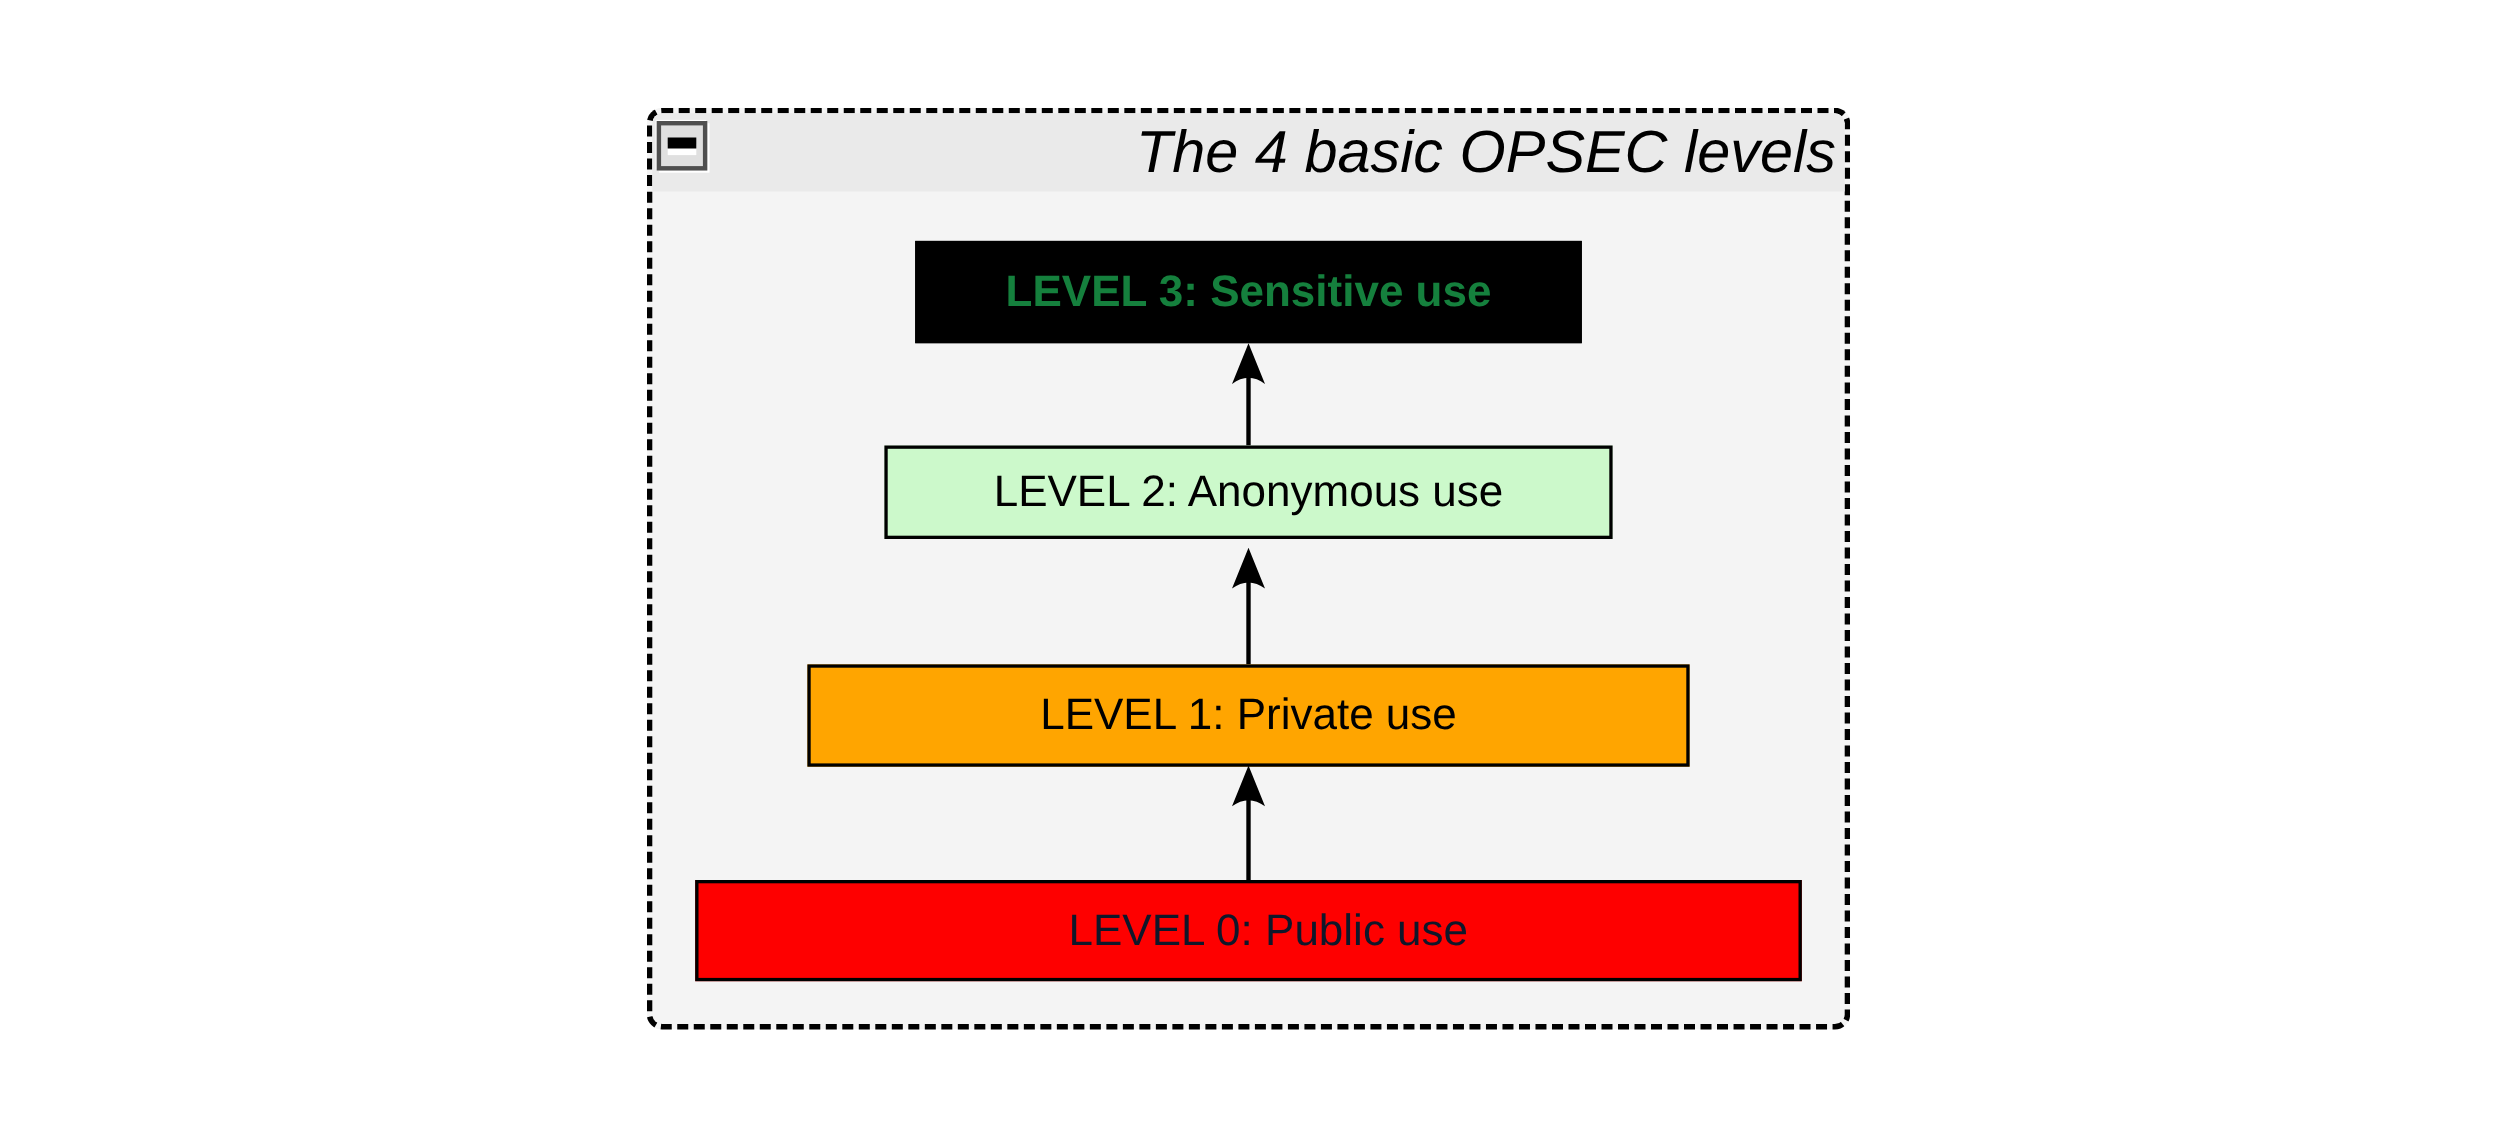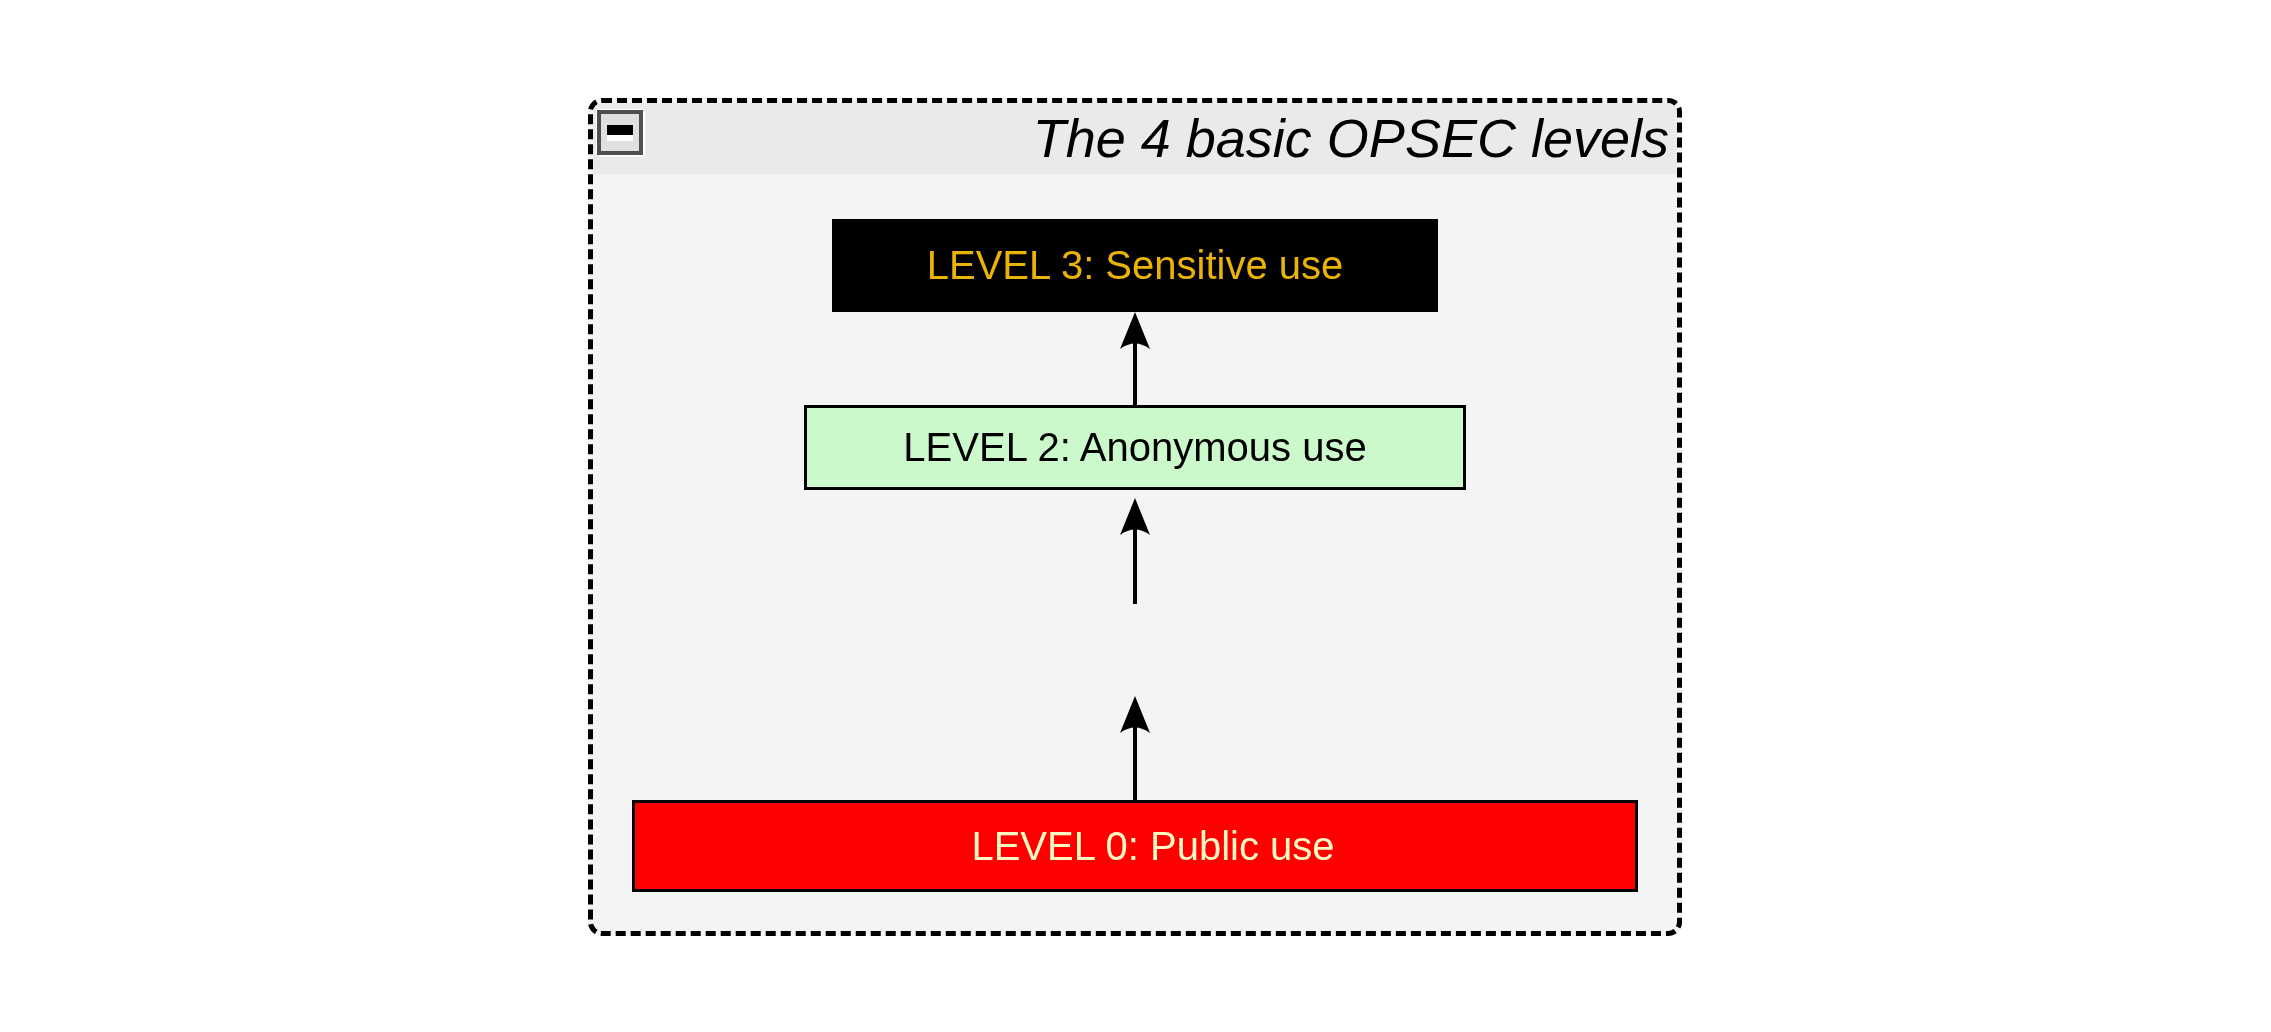--- a/index.html
+++ b/index.html
@@ -100,42 +100,45 @@
 <div class="page">
   <div class="window">
 
     <div class="titlebar">
       <button class="min-btn">
         <span class="min-glyph"></span>
       </button>
       <div class="title-text">The 4 basic OPSEC levels</div>
     </div>
 
-    <div class="level-box level-3" style="background: rgb(0, 0, 0); color: #eab308;">
+    <div class="level-box level-3" style="background: rgb(0, 0, 0); color: #15803d; font-weight: bold;">
       <span>LEVEL 3: Sensitive use</span>
     </div>
 
     <svg class="arrow arrow-1" viewBox="0 0 40 93" xmlns="http://www.w3.org/2000/svg">
       <line x1="20" y1="93" x2="20" y2="28" stroke="#000000" stroke-width="4"></line>
       <path d="M20,0 L35,37 Q20,26 5,37 Z" fill="#000000"></path>
     </svg>
 
     <div class="level-box level-2" style="background: rgb(204, 249, 203); color: rgb(0, 0, 0);">
       <span>LEVEL 2: Anonymous use</span>
     </div>
 
     <svg class="arrow arrow-2" viewBox="0 0 40 106" xmlns="http://www.w3.org/2000/svg">
       <line x1="20" y1="106" x2="20" y2="28" stroke="#000000" stroke-width="4"></line>
       <path d="M20,0 L35,37 Q20,26 5,37 Z" fill="#000000"></path>
     </svg>
 
+    <div class="level-box level-1" style="background: rgb(255, 165, 0); color: rgb(0, 0, 0);">
+      <span>LEVEL 1: Private use</span>
+    </div>
 
     <svg class="arrow arrow-3" viewBox="0 0 40 104" xmlns="http://www.w3.org/2000/svg">
       <line x1="20" y1="104" x2="20" y2="28" stroke="#000000" stroke-width="4"></line>
       <path d="M20,0 L35,37 Q20,26 5,37 Z" fill="#000000"></path>
     </svg>
 
-    <div class="level-box level-0" style="background: rgb(254, 0, 0); color: #fef9c3; padding-left: 36px;">
+    <div class="level-box level-0" style="background: rgb(254, 0, 0); color: #0f172a; padding-left: 36px;">
       <span>LEVEL 0: Public use</span>
     </div>
 
   </div>
 </div>
 
 </body></html>

